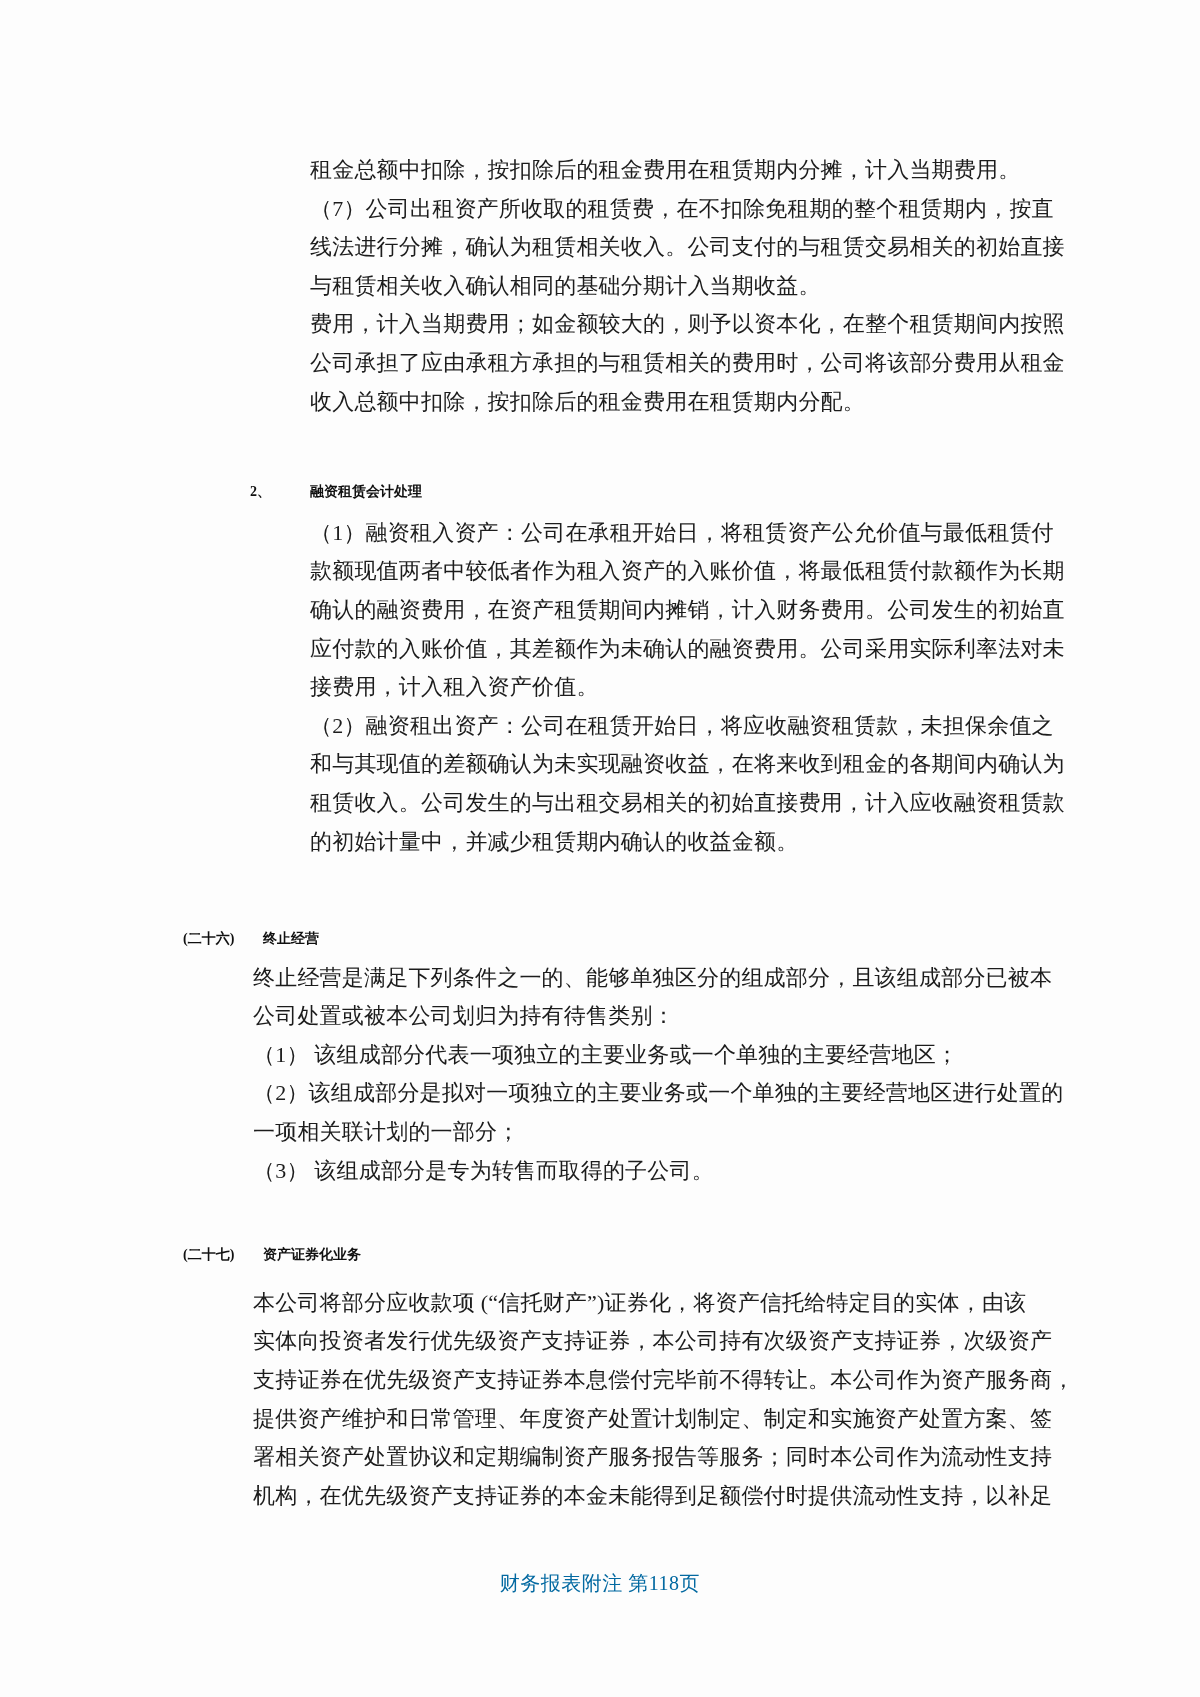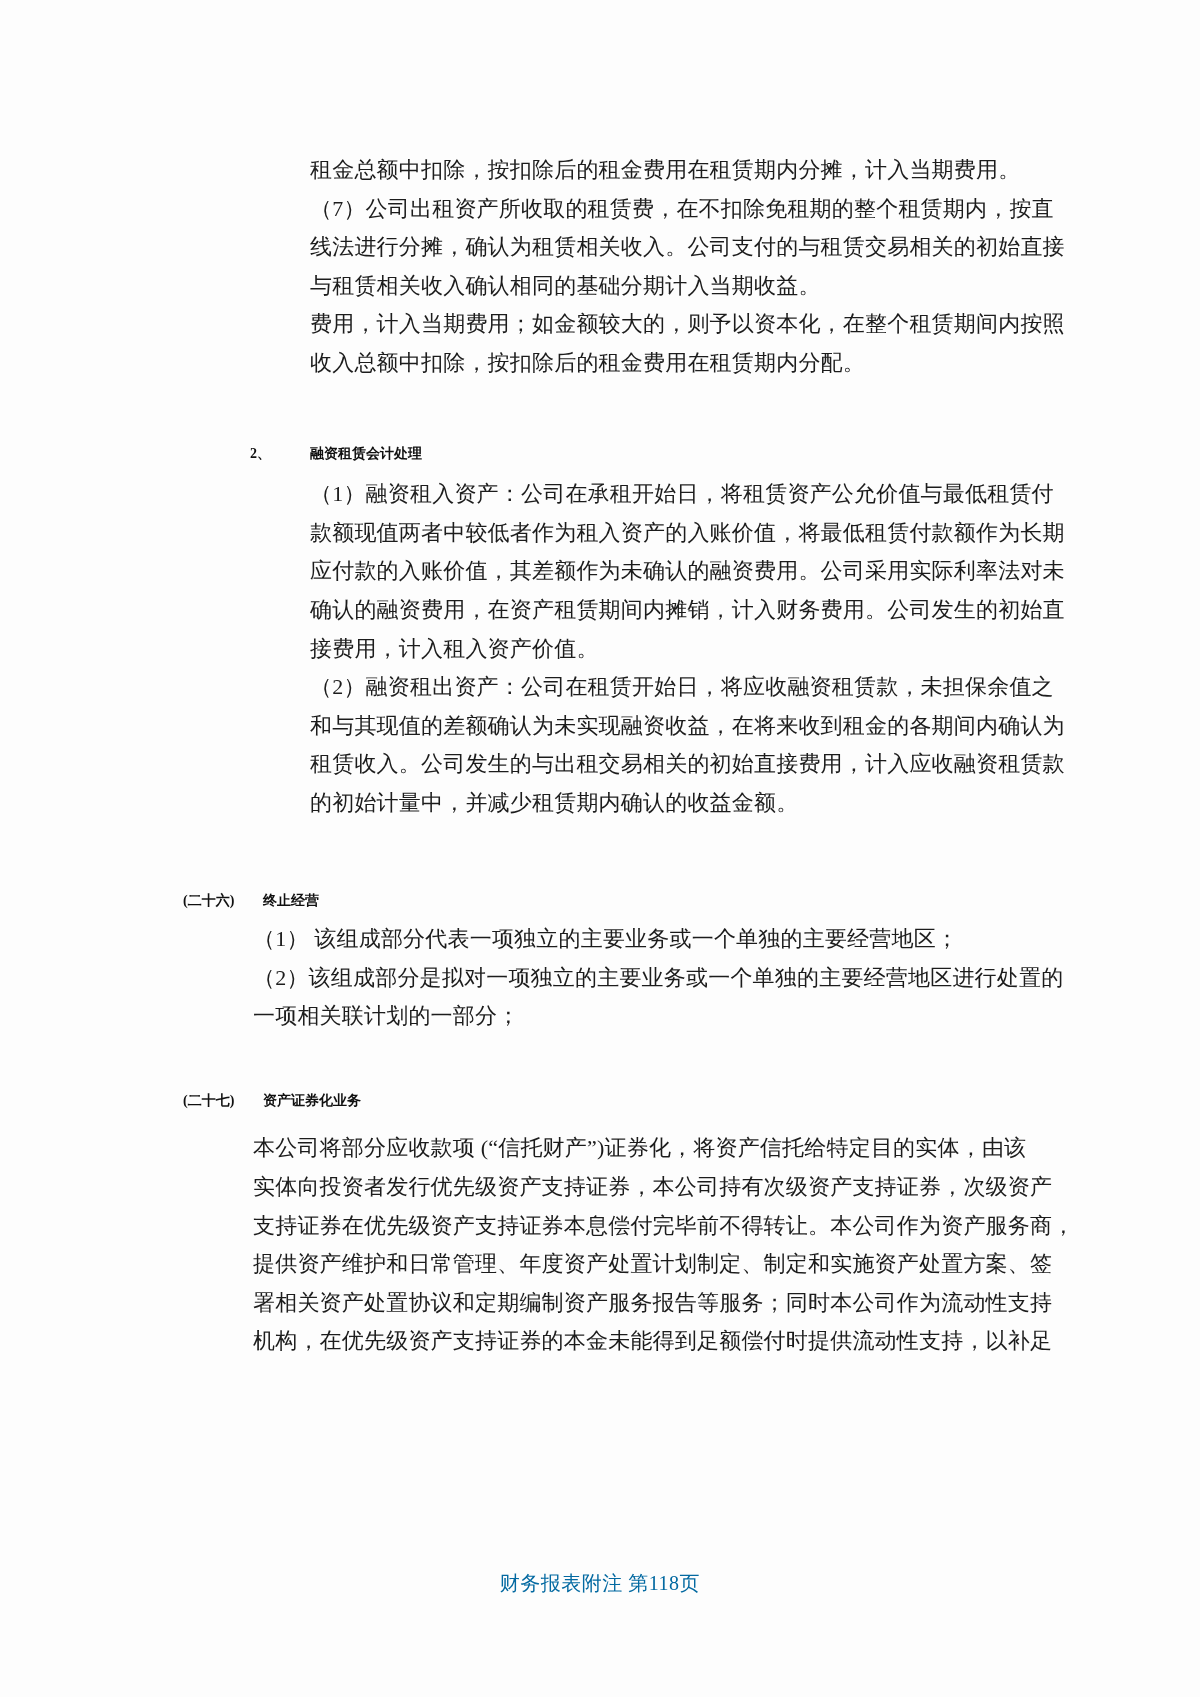--- a/index.html
+++ b/index.html
@@ -74,43 +74,51 @@
     <div class="para indent-sub">
       <div class="line">租金总额中扣除，按扣除后的租金费用在租赁期内分摊，计入当期费用。</div>
     </div>
     <div class="para indent-sub">
       <div class="line fill">（7）公司出租资产所收取的租赁费，在不扣除免租期的整个租赁期内，按直</div>
       <div class="line fill">线法进行分摊，确认为租赁相关收入。公司支付的与租赁交易相关的初始直接</div>
       <div class="line">与租赁相关收入确认相同的基础分期计入当期收益。</div>
       <div class="line fill">费用，计入当期费用；如金额较大的，则予以资本化，在整个租赁期间内按照</div>
     </div>
     <div class="para indent-sub">
+      <div class="line fill">公司承担了应由承租方承担的与租赁相关的费用时，公司将该部分费用从租金</div>
       <div class="line">收入总额中扣除，按扣除后的租金费用在租赁期内分配。</div>
     </div>
     <div class="heading heading-sub" style="margin-top: 52px;"><span class="label">2、</span><span class="title">融资租赁会计处理</span></div>
     <div class="para indent-sub" style="margin-top: 2px;">
       <div class="line fill">（1）融资租入资产：公司在承租开始日，将租赁资产公允价值与最低租赁付</div>
       <div class="line fill">款额现值两者中较低者作为租入资产的入账价值，将最低租赁付款额作为长期</div>
+      <div class="line fill">确认的融资费用，在资产租赁期间内摊销，计入财务费用。公司发生的初始直</div>
       <div class="line fill">应付款的入账价值，其差额作为未确认的融资费用。公司采用实际利率法对未</div>
-      <div class="line fill">确认的融资费用，在资产租赁期间内摊销，计入财务费用。公司发生的初始直</div>
       <div class="line">接费用，计入租入资产价值。</div>
     </div>
     <div class="para indent-sub">
       <div class="line fill">（2）融资租出资产：公司在租赁开始日，将应收融资租赁款，未担保余值之</div>
       <div class="line fill">和与其现值的差额确认为未实现融资收益，在将来收到租金的各期间内确认为</div>
       <div class="line fill">租赁收入。公司发生的与出租交易相关的初始直接费用，计入应收融资租赁款</div>
       <div class="line">的初始计量中，并减少租赁期内确认的收益金额。</div>
     </div>
     <div class="heading heading-section" style="margin-top: 59px;"><span class="label">(二十六)</span><span class="title">终止经营</span></div>
     <div class="para indent-section">
+      <div class="line fill">终止经营是满足下列条件之一的、能够单独区分的组成部分，且该组成部分已被本</div>
+      <div class="line">公司处置或被本公司划归为持有待售类别：</div>
+    </div>
+    <div class="para indent-section">
       <div class="line">（1） 该组成部分代表一项独立的主要业务或一个单独的主要经营地区；</div>
     </div>
     <div class="para indent-section">
       <div class="line fill">（2）该组成部分是拟对一项独立的主要业务或一个单独的主要经营地区进行处置的</div>
       <div class="line">一项相关联计划的一部分；</div>
+    </div>
+    <div class="para indent-section">
+      <div class="line">（3） 该组成部分是专为转售而取得的子公司。</div>
     </div>
     <div class="heading heading-section" style="margin-top: 46px;"><span class="label">(二十七)</span><span class="title">资产证券化业务</span></div>
     <div class="para indent-section" style="margin-top: 9px;">
       <div class="line fill">本公司将部分应收款项 (“信托财产”)证券化，将资产信托给特定目的实体，由该</div>
       <div class="line fill">实体向投资者发行优先级资产支持证券，本公司持有次级资产支持证券，次级资产</div>
       <div class="line fill">支持证券在优先级资产支持证券本息偿付完毕前不得转让。本公司作为资产服务商，</div>
       <div class="line fill">提供资产维护和日常管理、年度资产处置计划制定、制定和实施资产处置方案、签</div>
       <div class="line fill">署相关资产处置协议和定期编制资产服务报告等服务；同时本公司作为流动性支持</div>
       <div class="line">机构，在优先级资产支持证券的本金未能得到足额偿付时提供流动性支持，以补足</div>
     </div>

